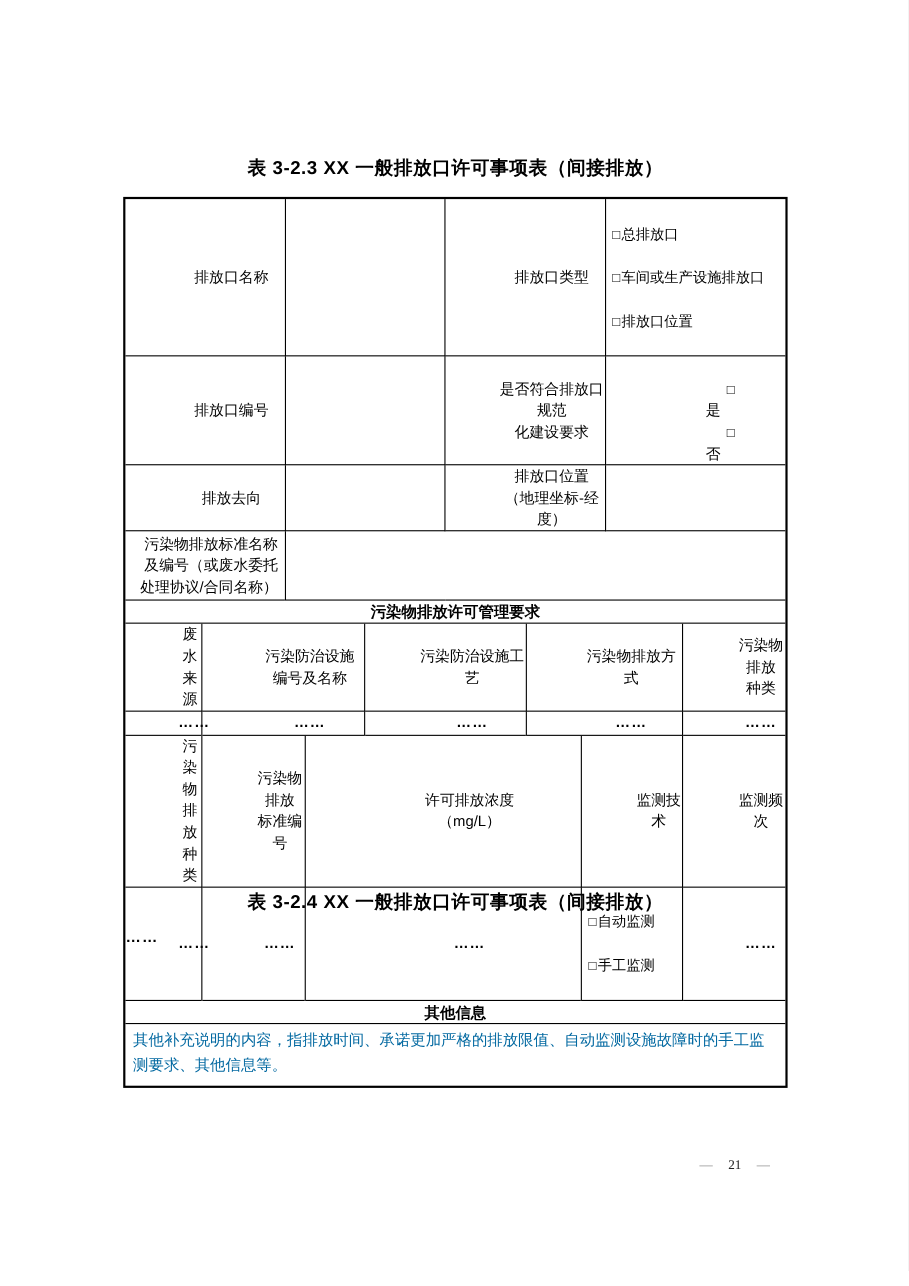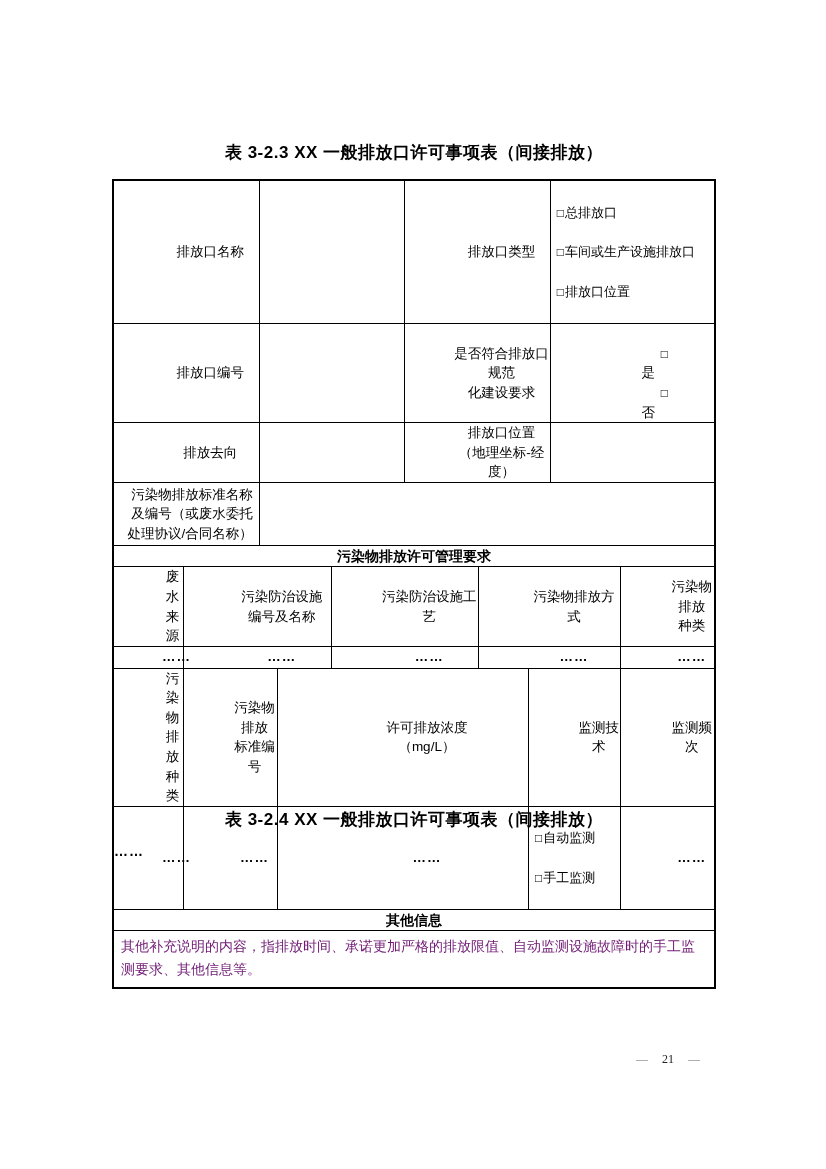--- a/index.html
+++ b/index.html
@@ -67,21 +67,21 @@
   .box { display: inline-block; margin-right: 1px; font-size: 12px; }
   .yesno-cell span { margin: 0 16px; }
   .dots { font-weight: bold; letter-spacing: 1px; }
   .other-info-cell {
     min-height: 44px;
     padding: 5px 7px 6px 7px;
     font-family: "Liberation Serif", serif;
     font-size: 14px;
     line-height: 1.6;
     text-align: left;
-    color: #701a75;
+    color: #0369a1;
   }
   .note-para {
     position: absolute;
     left: 112px;
     top: 711px;
     width: 616px;
     font-family: "Liberation Serif", serif;
     font-size: 14.5px;
     line-height: 27px;
     text-align: justify;

